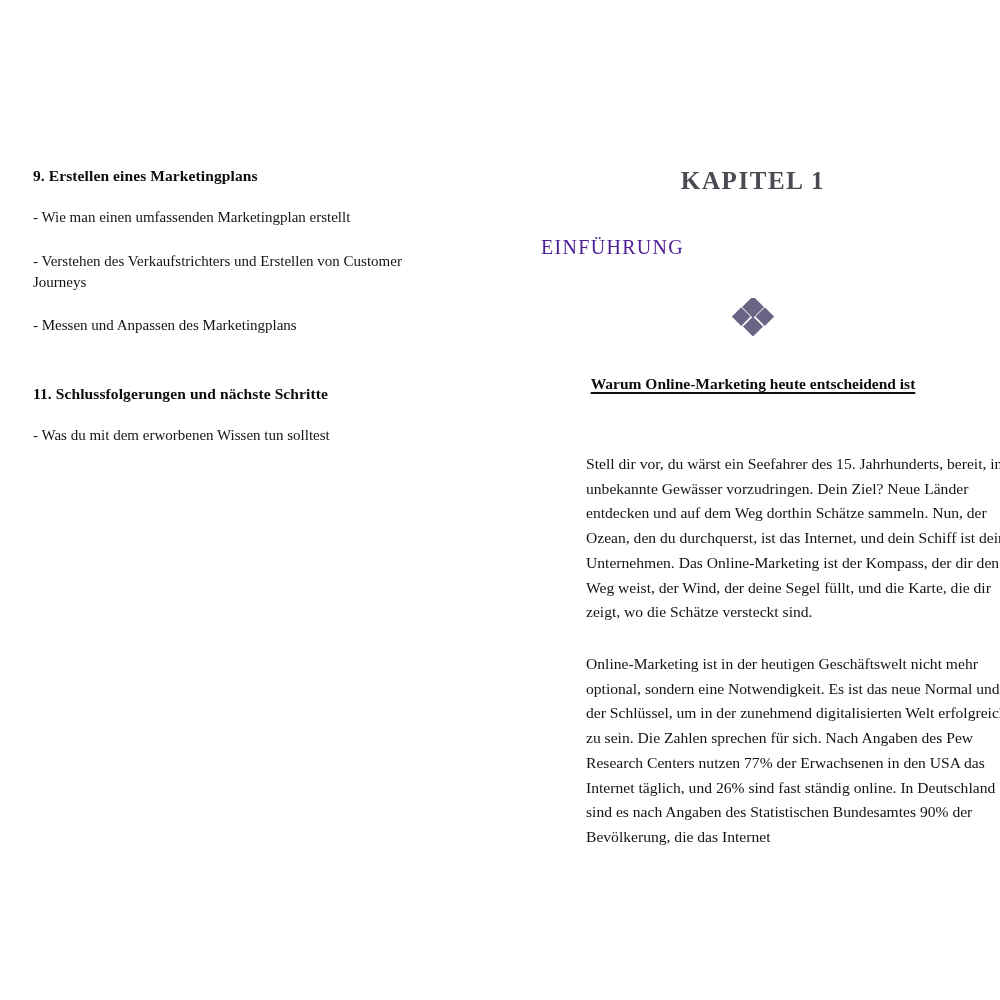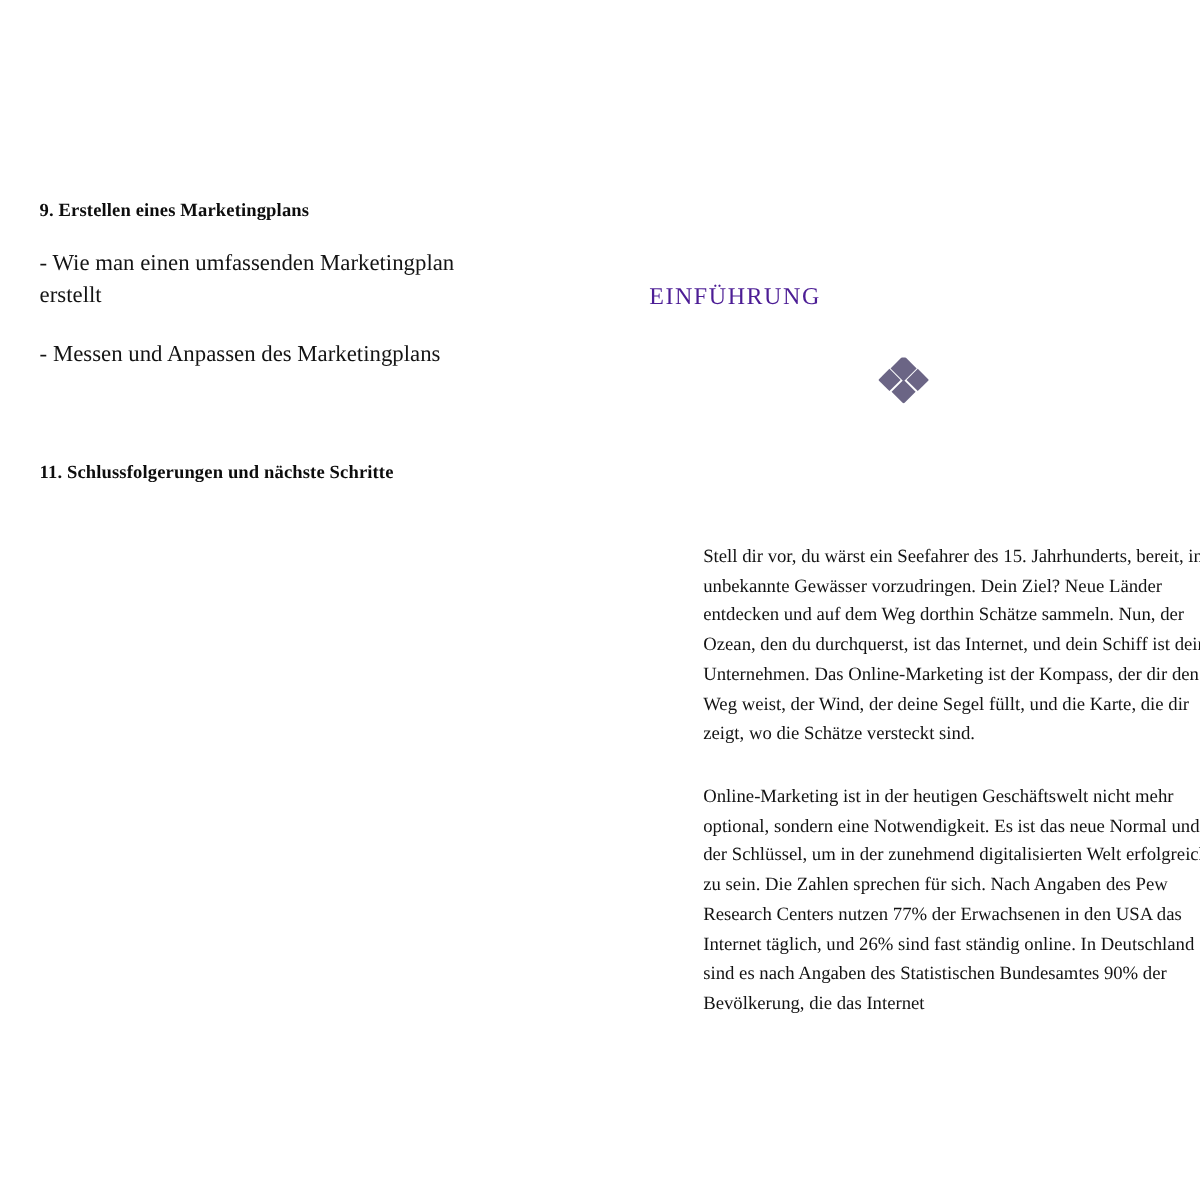--- a/index.html
+++ b/index.html
@@ -41,21 +41,21 @@
 
   .toc-heading {
     font-size: 15.5px;
     font-weight: bold;
     line-height: 1.25;
     color: #0d0d0d;
     margin: 0 0 22px 0;
     letter-spacing: 0.1px;
   }
   .toc-item {
-    font-size: 19px;
+    font-size: 15px;
     line-height: 1.42;
     color: #141414;
     margin: 0 0 22px 0;
     max-width: 400px;
   }
   .toc-item:last-child { margin-bottom: 0; }
 
   
   .page-right {
     position: absolute;
@@ -139,45 +139,51 @@
 </head>
 <body>
 
 <div class="spread">
 
   <div class="page-left">
 
     <div class="toc-section s1">
       <p class="toc-heading">9. Erstellen eines Marketingplans</p>
       <p class="toc-item">- Wie man einen umfassenden Marketingplan erstellt</p>
+      <p class="toc-item">- Verstehen des Verkaufstrichters und Erstellen von Customer Journeys</p>
       <p class="toc-item">- Messen und Anpassen des Marketingplans</p>
     </div>
 
     <div class="toc-section s2">
       <p class="toc-heading">11. Schlussfolgerungen und nächste Schritte</p>
+      <p class="toc-item">- Was du mit dem erworbenen Wissen tun solltest</p>
     </div>
 
   </div>
 
   <div class="page-right">
 
+    <div class="chapter-label">KAPITEL 1</div>
 
     <div class="chapter-title">EINFÜHRUNG</div>
 
     <div class="ornament">
       <svg width="42" height="38" viewBox="0 0 42 38" aria-hidden="true">
         <g fill="#6b6585">
           <rect x="13.3" y="1.3" width="15.4" height="15.4" transform="rotate(45 21 9)"></rect>
           <rect x="2.6" y="12.0" width="13.2" height="13.2" transform="rotate(45 9.2 18.6)"></rect>
           <rect x="26.2" y="12.0" width="13.2" height="13.2" transform="rotate(45 32.8 18.6)"></rect>
           <rect x="13.9" y="21.4" width="14.2" height="14.2" transform="rotate(45 21 28.5)"></rect>
         </g>
       </svg>
     </div>
 
+    <div class="section-heading">
+      <span class="ul">Warum Online-Marketing heute entscheidend ist</span>
+    </div>
 
     <div class="body-block p1">
       <p class="body-par">Stell dir vor, du wärst ein Seefahrer des 15. Jahrhunderts, bereit, in unbekannte Gewässer vorzudringen. Dein Ziel? Neue Länder entdecken und auf dem Weg dorthin Schätze sammeln. Nun, der Ozean, den du durchquerst, ist das Internet, und dein Schiff ist dein Unternehmen. Das Online-Marketing ist der Kompass, der dir den Weg weist, der Wind, der deine Segel füllt, und die Karte, die dir zeigt, wo die Schätze versteckt sind.</p>
     </div>
 
     <div class="body-block p2">
       <p class="body-par">Online-Marketing ist in der heutigen Geschäftswelt nicht mehr optional, sondern eine Notwendigkeit. Es ist das neue Normal und der Schlüssel, um in der zunehmend digitalisierten Welt erfolgreich zu sein. Die Zahlen sprechen für sich. Nach Angaben des Pew Research Centers nutzen 77% der Erwachsenen in den USA das Internet täglich, und 26% sind fast ständig online. In Deutschland sind es nach Angaben des Statistischen Bundesamtes 90% der Bevölkerung, die das Internet</p>
     </div>
 
   </div>

